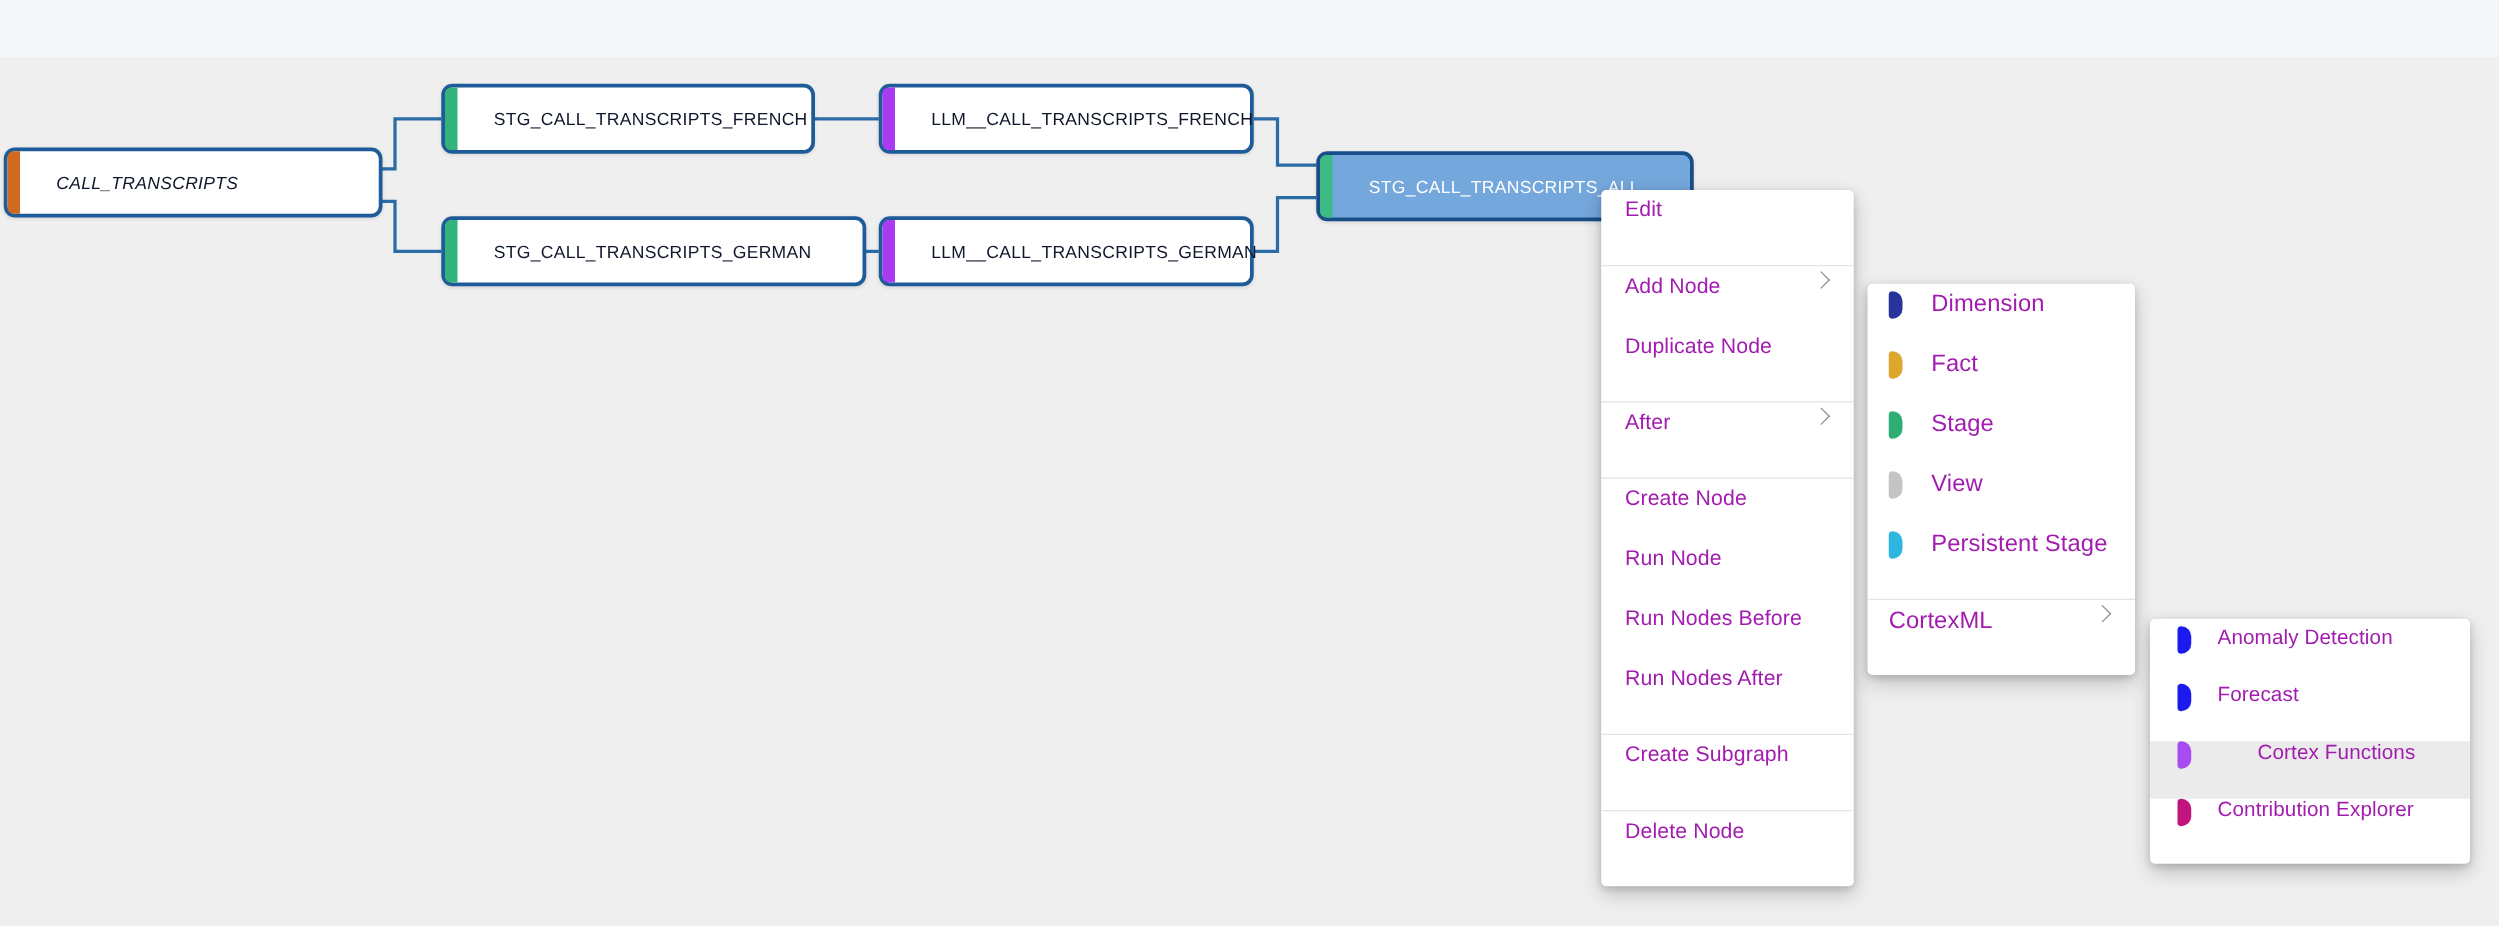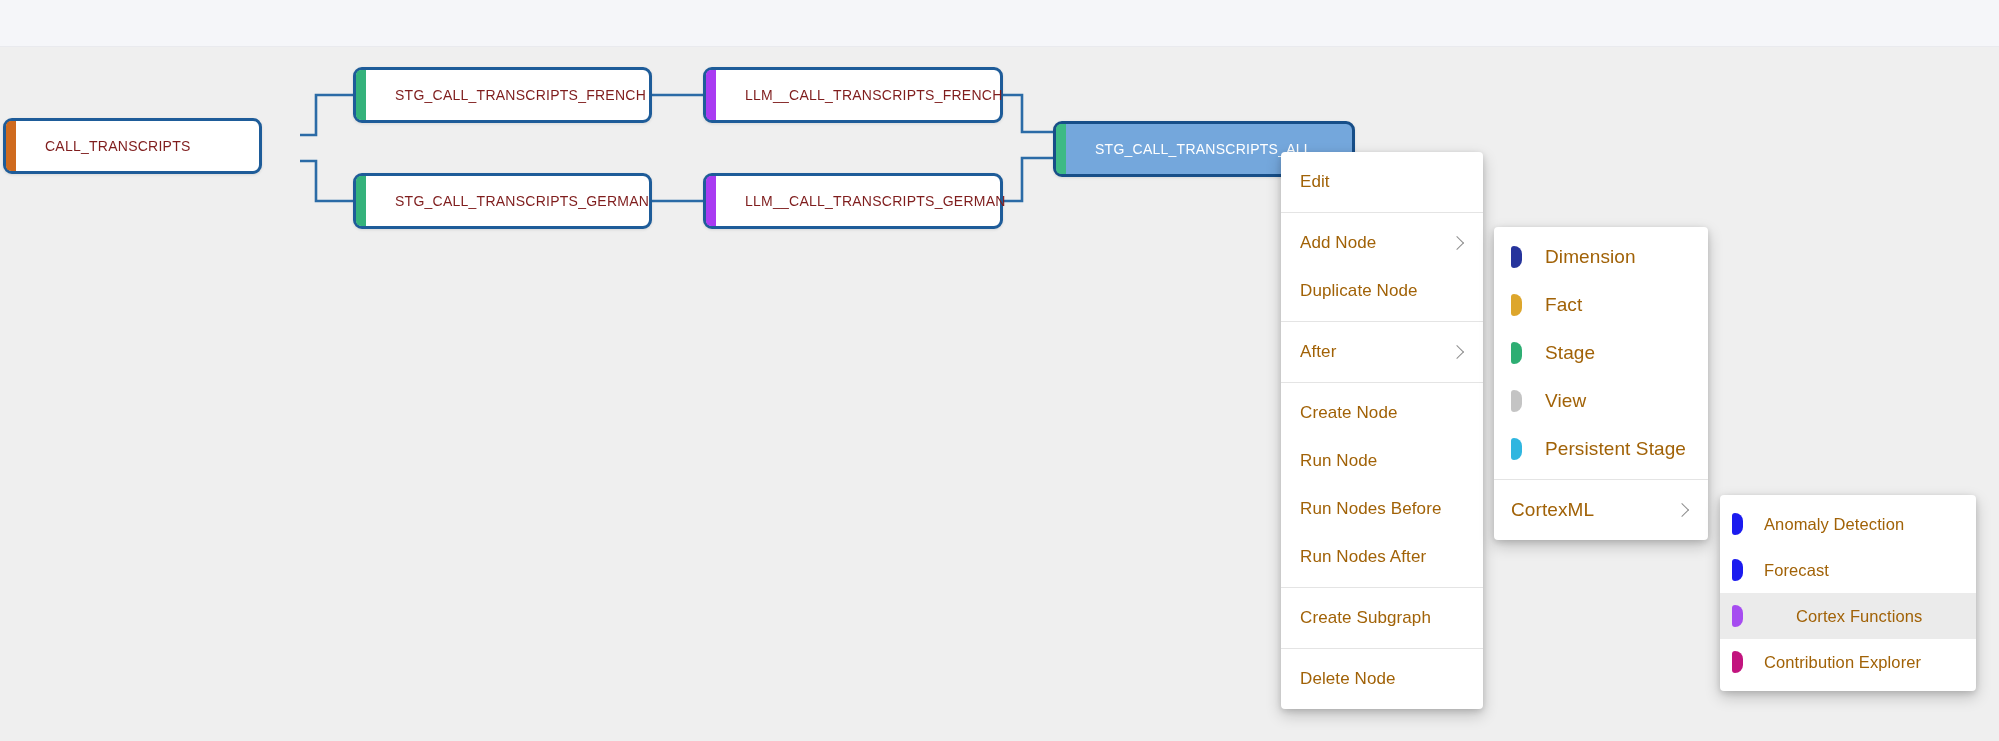--- a/index.html
+++ b/index.html
@@ -10,53 +10,53 @@
   .topbar{position:absolute;left:0;top:0;width:100%;height:47px;
           background:#F5F6F9;border-bottom:1px solid #E9EAEE;box-sizing:border-box;}
 
   
   .edges{position:absolute;left:0;top:0;width:1999px;height:741px;}
   .edges path{fill:none;stroke:#2B6BA6;stroke-width:2.6px;}
 
   
   .node{position:absolute;box-sizing:border-box;height:56px;background:#FFFFFF;
         border:3px solid #1E5C99;border-radius:9px;display:flex;align-items:center;
-        padding-left:39px;font-size:14px;letter-spacing:.25px;color:#7f1d1d;
+        padding-left:39px;font-size:14px;letter-spacing:.25px;color:#0f172a;
         box-shadow:0 1px 3px rgba(0,0,0,.10);}
   .node .bar{position:absolute;left:0;top:0;bottom:0;width:10px;
              border-radius:5px 0 0 5px;}
   .node.selected{background:#74A7DC;border-color:#174E88;color:#FFFFFF;}
-  #node-call{left:3px;top:118px;width:259px;}
+  #node-call{left:3px;top:118px;width:303px;font-style:italic;}
   #node-stg-fr{left:353px;top:67px;width:299px;}
   #node-llm-fr{left:703px;top:67px;width:300px;}
-  #node-stg-de{left:353px;top:173px;width:299px;}
+  #node-stg-de{left:353px;top:173px;width:340px;}
   #node-llm-de{left:703px;top:173px;width:300px;}
   #node-stg-all{left:1053px;top:121px;width:302px;}
 
   
   .paper{position:absolute;background:#FFFFFF;border-radius:4px;
          box-shadow:0 6px 16px rgba(0,0,0,.20),0 2px 6px rgba(0,0,0,.14);}
   .menu-section{padding:6px 0;}
   .menu-divider{height:1px;background:#E4E4E4;}
-  .menu-item{height:48px;display:flex;align-items:center;
-             padding:0 18px 0 19px;font-size:17px;color:#a16207;cursor:default;
+  .menu-item{height:48px;display:flex;align-items:flex-start;
+             padding:0 18px 0 19px;font-size:17px;color:#a21caf;cursor:default;
              letter-spacing:.1px;white-space:nowrap;box-sizing:border-box;}
   .menu-item .grow{flex:1;}
   .chevron{width:9px;height:9px;border-top:1.8px solid #8E8E8E;
            border-right:1.8px solid #8E8E8E;transform:rotate(45deg);
            margin-right:3px;flex:none;}
   .pill{width:11px;height:22px;border-radius:3px 8px 8px 3px;flex:none;}
   .menu-item.highlight{background:#EBEBEB;gap:32px;}
 
   #context-menu{left:1281px;top:152px;width:202px;}
   #add-node-menu{left:1494px;top:227px;width:214px;}
   #add-node-menu .menu-item{padding-left:17px;font-size:19px;}
   #add-node-menu .pill{margin-right:23px;}
   #cortexml-menu{left:1720px;top:495px;width:256px;}
-  #cortexml-menu .menu-item{height:46px;padding-left:12px;font-size:16.5px;}
+  #cortexml-menu .menu-item{height:46px;padding-left:22px;font-size:16.5px;}
   #cortexml-menu .pill{margin-right:21px;}
 </style>
 </head>
 <body>
 
 <div class="stage">
 
   <div class="topbar"></div>
 
   <svg class="edges" viewBox="0 0 1999 741" xmlns="http://www.w3.org/2000/svg">

